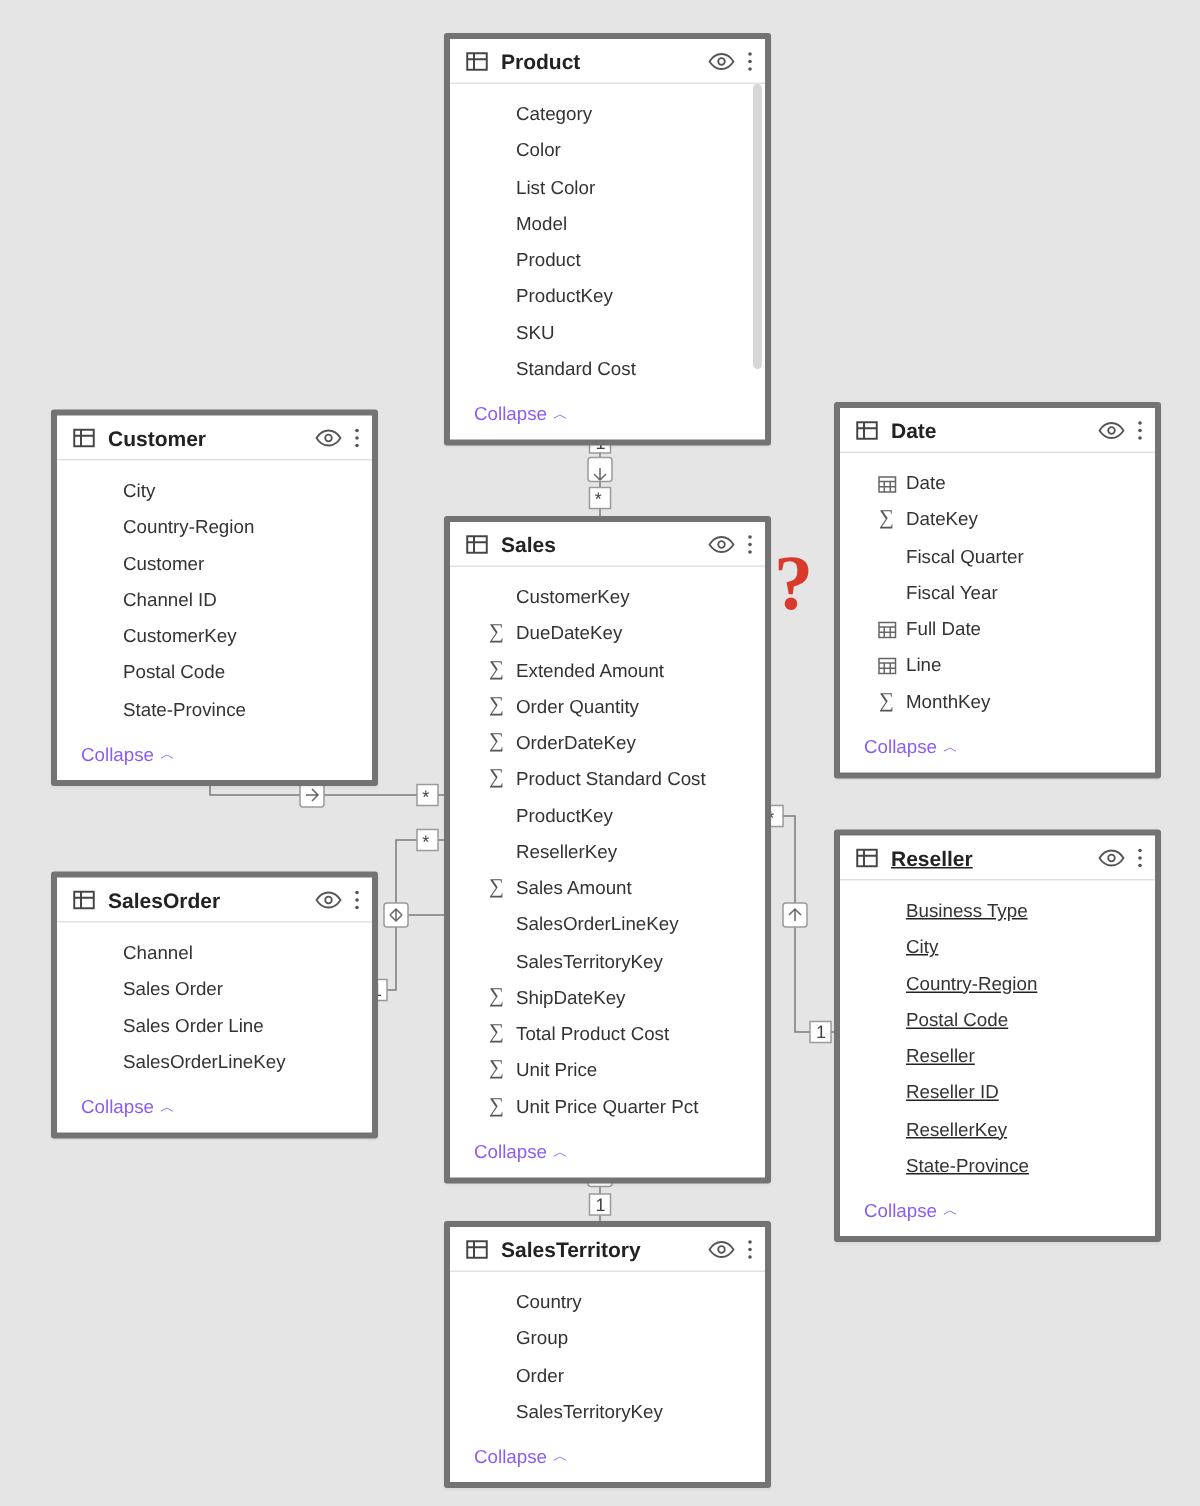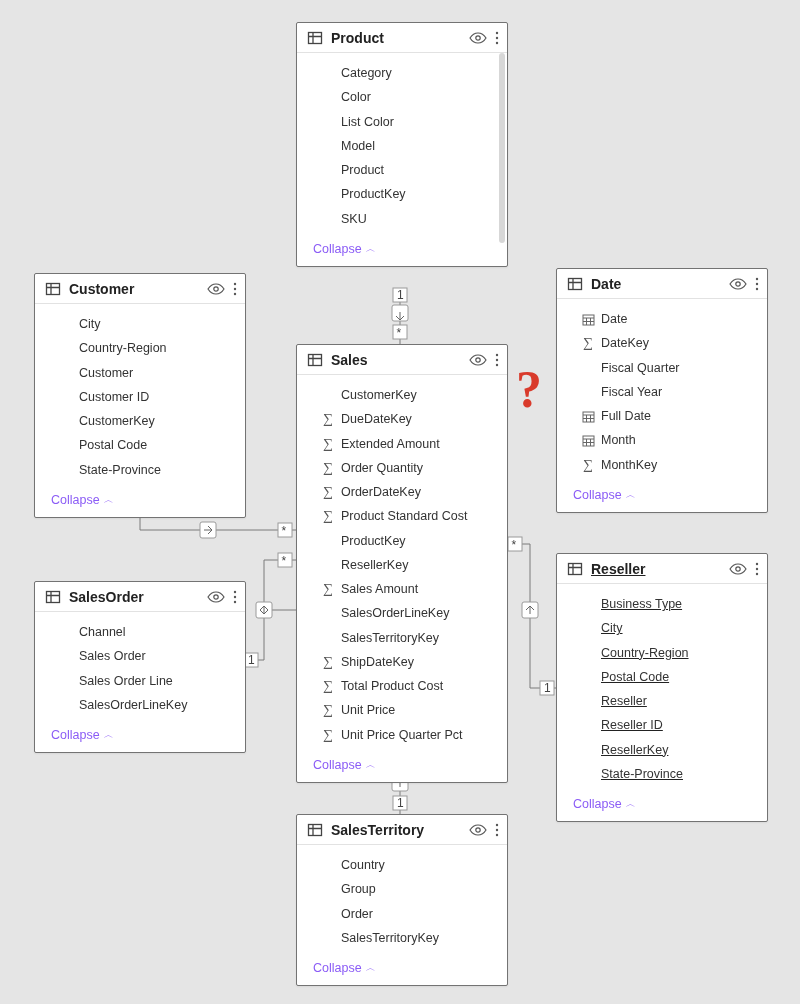--- a/index.html
+++ b/index.html
@@ -1,18 +1,18 @@
 <!DOCTYPE html>
 <html><head>
 <meta charset="utf-8">
 <style>
   html, body { margin:0; padding:0; background:#e5e5e5; font-family:"Segoe UI", Arial, sans-serif; font-size:13px; color:#222; }
   .canvas { position:relative; width:800px; height:1004px; background:#e5e5e5; overflow:hidden; }
 
-  .card { position:absolute; background:#fff; border:1px solid #737373; border-radius:2px; box-shadow:0 1px 2px rgba(0,0,0,0.06); }
+  .card { position:absolute; background:#fff; border:4px solid #737373; border-radius:2px; box-shadow:0 1px 2px rgba(0,0,0,0.06); }
   .card-header { display:flex; align-items:center; padding:7px 8px 6px 10px; border-bottom:1px solid #e2e2e2; gap:8px; }
   .card-header .title { flex:1 1 auto; font-weight:600; font-size:14px; color:#222; }
   .card-body { padding:8px 0 2px 0; position:relative; }
   .field { display:flex; align-items:center; gap:6px; padding:4px 16px 4px 24px; font-size:12.5px; color:#333; line-height:1.3; white-space:nowrap; overflow:hidden; text-overflow:ellipsis;}
   .field .ficon { width:14px; height:14px; display:flex; align-items:center; justify-content:center; color:#555; flex:0 0 14px;}
   .field .no-icon { width:14px; flex:0 0 14px; }
   .card-footer { padding:8px 0 10px 16px; }
   .collapse-link { color:#8b5cf6; font-size:12.5px; cursor:pointer; display:inline-flex; align-items:center; gap:4px;}
   .collapse-link .caret { font-size:10px; }
 
@@ -122,20 +122,24 @@
           <span>Product</span>
         </div>
         <div class="field">
           <span class="no-icon"></span>
           <span>ProductKey</span>
         </div>
         <div class="field">
           <span class="no-icon"></span>
           <span>SKU</span>
         </div>
+        <div class="field">
+          <span class="no-icon"></span>
+          <span>Standard Cost</span>
+        </div>
       </div>
   <div class="card-footer"><span class="collapse-link">
           <span>Collapse</span>
           <span class="caret">︿</span>
         </span></div>
 </div>
 
 <div class="card" style="left:34px; top:273px; width:210px;">
   <div class="card-header">
     <svg width="16" height="16" class="table-icon" viewBox="0 0 16 16" fill="none" stroke-width="1.3">
@@ -161,21 +165,21 @@
         <div class="field">
           <span class="no-icon"></span>
           <span>Country-Region</span>
         </div>
         <div class="field">
           <span class="no-icon"></span>
           <span>Customer</span>
         </div>
         <div class="field">
           <span class="no-icon"></span>
-          <span>Customer ID</span>
+          <span>Channel ID</span>
         </div>
         <div class="field">
           <span class="no-icon"></span>
           <span>CustomerKey</span>
         </div>
         <div class="field">
           <span class="no-icon"></span>
           <span>Postal Code</span>
         </div>
         <div class="field">
@@ -322,21 +326,21 @@
           </span>
           <span>Full Date</span>
         </div>
         <div class="field">
           <span class="ficon">
             <svg width="13" height="13" viewBox="0 0 13 13" class="date-grid">
               <rect x="1" y="2" width="11" height="10" stroke="#666"></rect>
               <path d="M1 5 H12 M4.5 5 V12 M8.5 5 V12 M1 8.5 H12" stroke="#666"></path>
             </svg>
           </span>
-          <span>Month</span>
+          <span>Line</span>
         </div>
         <div class="field">
           <span class="ficon sigma">∑</span>
           <span>MonthKey</span>
         </div>
       </div>
   <div class="card-footer"><span class="collapse-link">
           <span>Collapse</span>
           <span class="caret">︿</span>
         </span></div>

